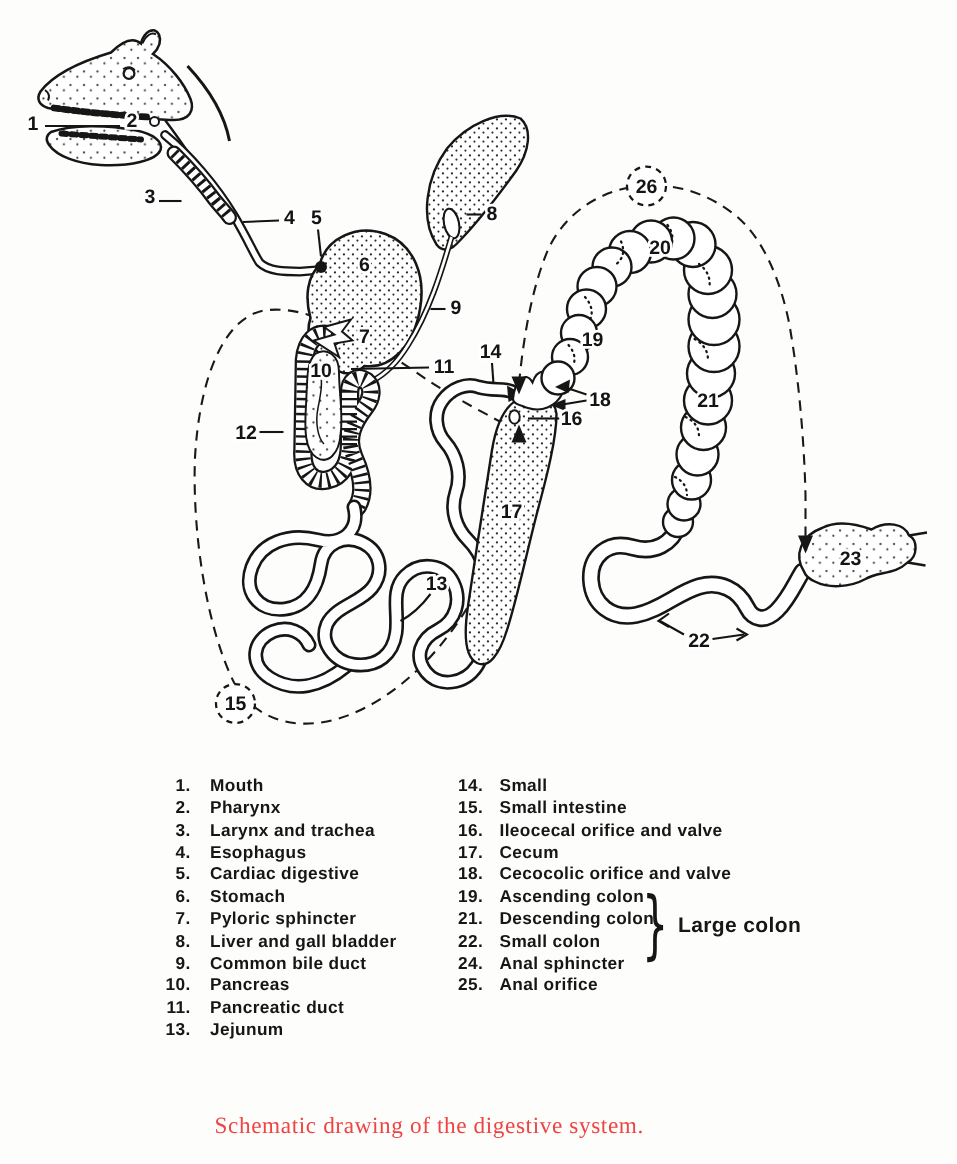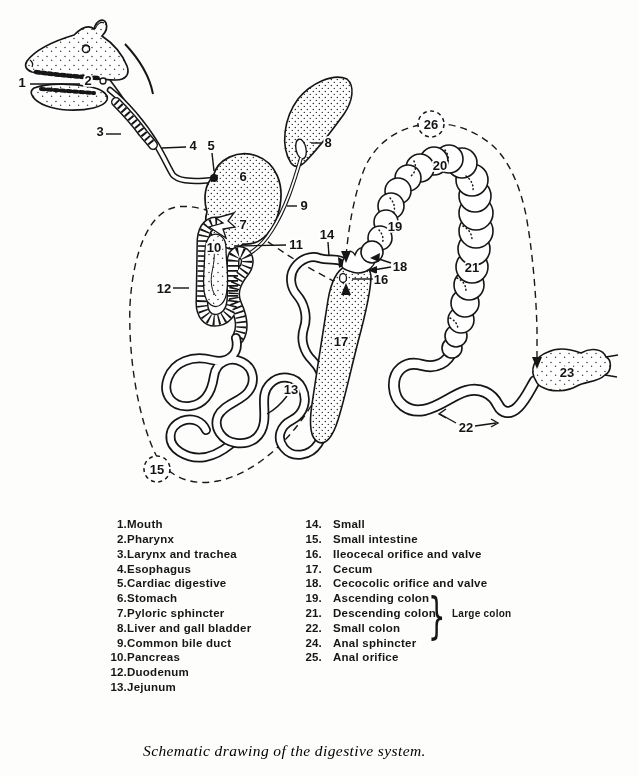--- a/index.html
+++ b/index.html
@@ -7,32 +7,32 @@
     width:638px;height:776px;position:relative;overflow:hidden;
     background:#fdfdfb;color:#161616;
     font-family:"Liberation Sans",sans-serif;
   }
   svg{position:absolute;left:0;top:0}
   .legend-col{position:absolute;display:flex;flex-direction:column}
   #col-left{left:100px;top:517px}
   #col-right{left:295px;top:517px}
   .lrow{display:flex;align-items:center;height:14.77px}
   .ln{width:27px;text-align:right;font-weight:700;font-size:11.5px;letter-spacing:.2px;white-space:pre}
-  .ll{font-weight:700;font-size:11.5px;letter-spacing:.25px;white-space:pre}
+  .ll{margin-left:13px;font-weight:700;font-size:11.5px;letter-spacing:.25px;white-space:pre}
   #col-right .ll{margin-left:11px}
   .brace{
     position:absolute;left:428px;top:593px;height:46px;
     font-family:"DejaVu Sans",sans-serif;font-size:50px;line-height:46px;
     transform:scaleX(.55);transform-origin:left center;color:#161616;
   }
-  .brace-label{position:absolute;left:452px;top:608px;font-weight:700;font-size:10px;letter-spacing:.25px}
+  .brace-label{position:absolute;left:452px;top:608px;font-weight:700;font-size:14px;letter-spacing:.25px}
   .caption{
     position:absolute;left:143px;top:742px;
-    font-family:"Liberation Serif",serif;font-style:italic;
-    font-size:15.5px;letter-spacing:.4px;color:#000000;
+    font-family:"Liberation Serif",serif;
+    font-size:15.5px;letter-spacing:.4px;color:#ef4444;
   }
   .co{
     font-family:"Liberation Sans",sans-serif;font-size:13px;font-weight:700;
     fill:#141414;stroke:#fff;stroke-width:3.5px;paint-order:stroke;
   }
 </style>
 </head>
 <body>
 
 <svg width="638" height="505" viewBox="0 0 638 505">
@@ -255,22 +255,22 @@
     </div>
   <div class="lrow">
       <span class="ln">9.</span>
       <span class="ll">Common bile duct</span>
     </div>
   <div class="lrow">
       <span class="ln">10.</span>
       <span class="ll">Pancreas</span>
     </div>
   <div class="lrow">
-      <span class="ln">12.</span>
-      <span class="ll">Duodenum</span>
+      <span class="ln">11.</span>
+      <span class="ll">Pancreatic duct</span>
     </div>
   <div class="lrow">
       <span class="ln">13.</span>
       <span class="ll">Jejunum</span>
     </div>
 </div>
 
 <div class="legend-col" id="col-right">
   <div class="lrow">
       <span class="ln">14.</span>

